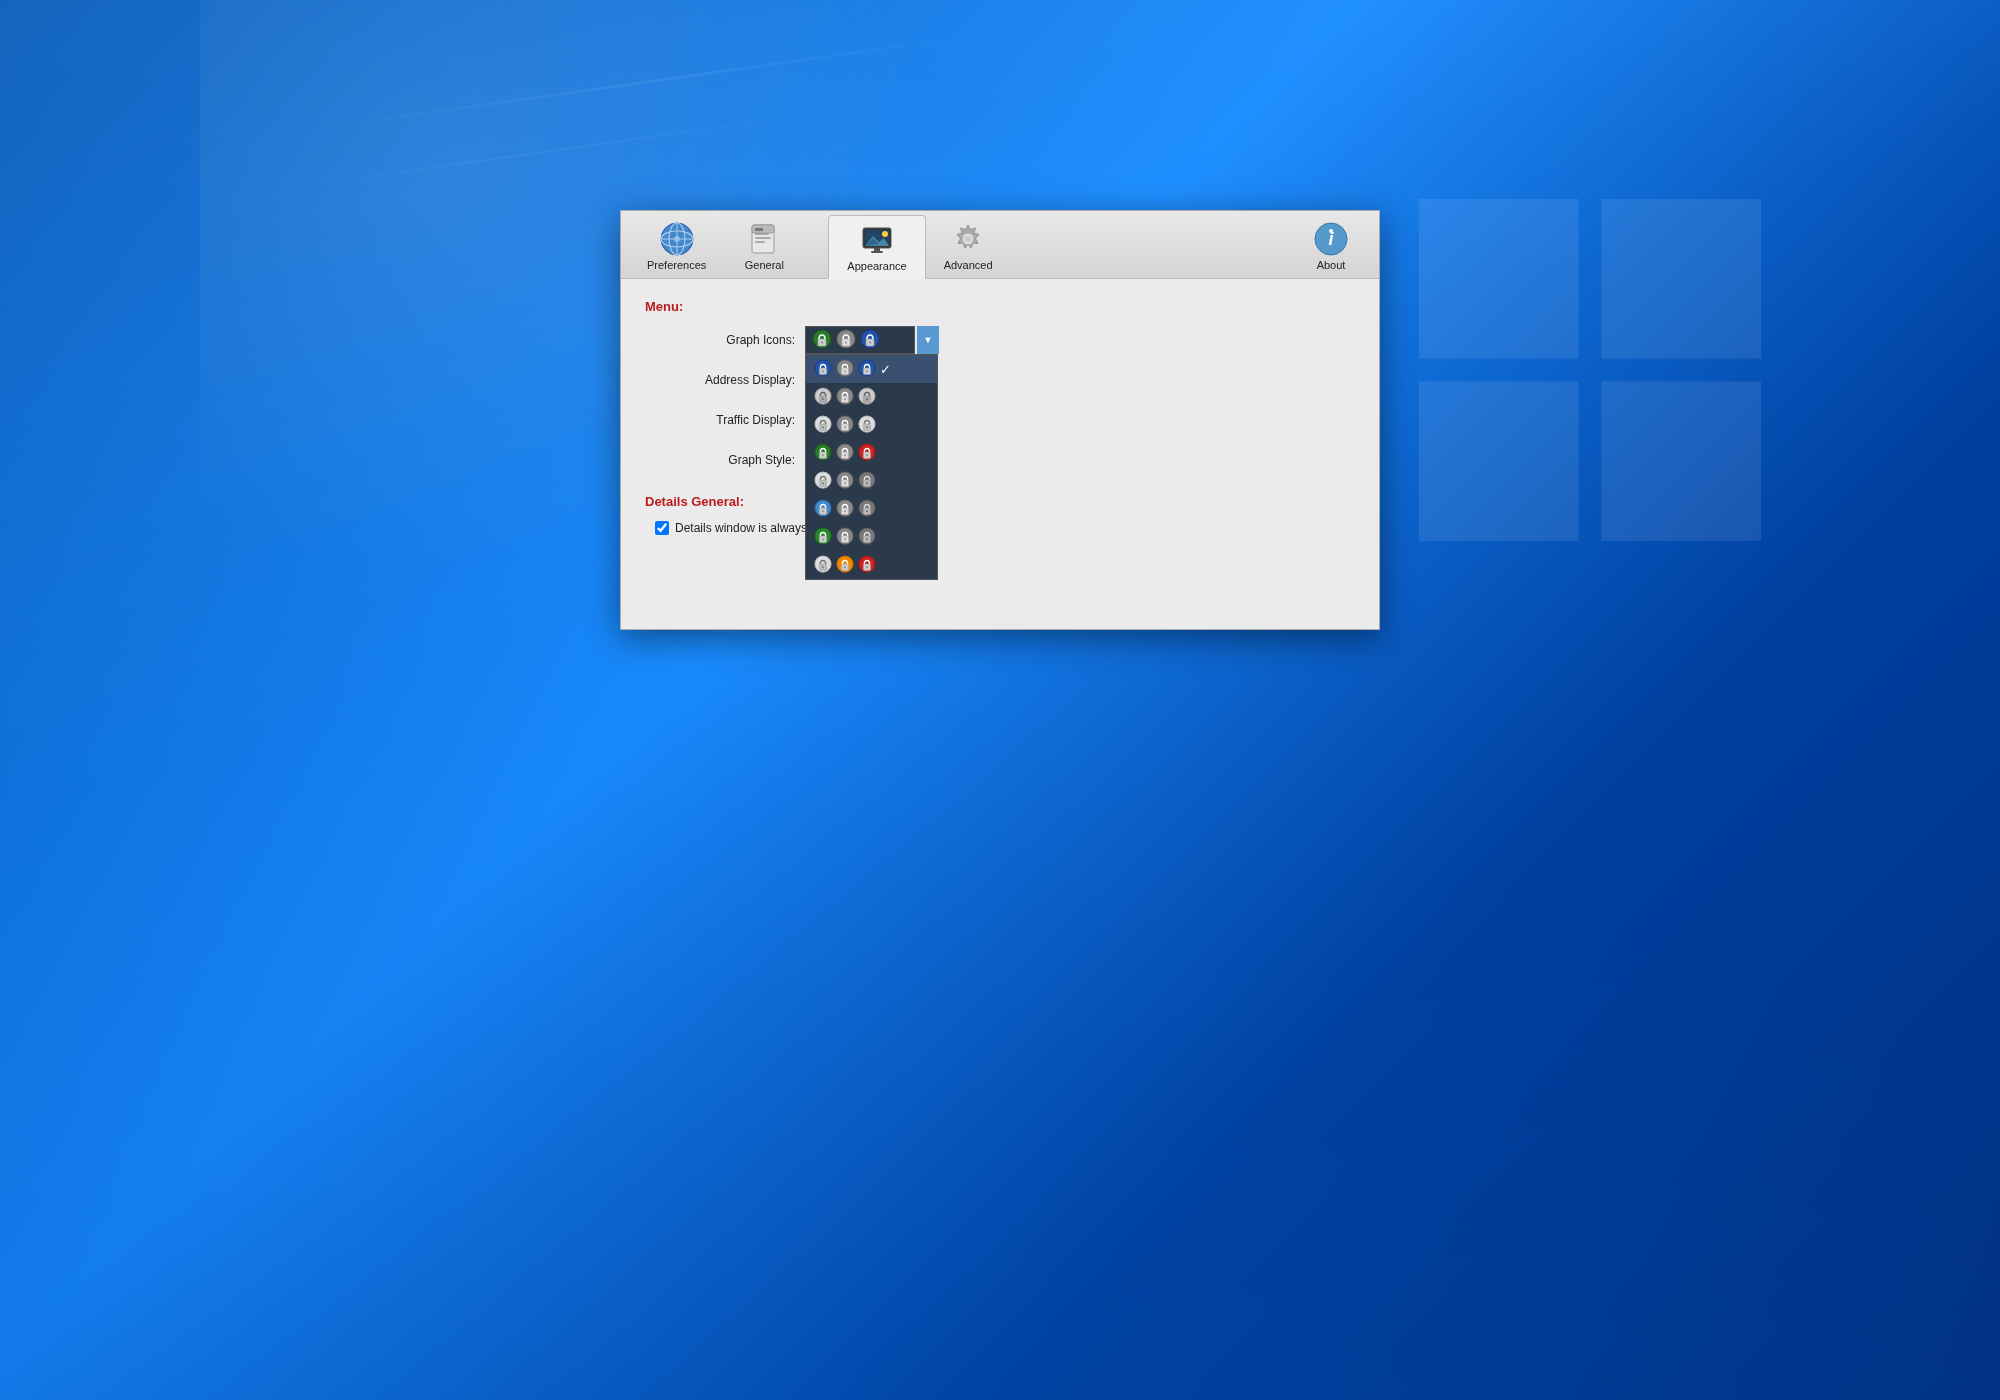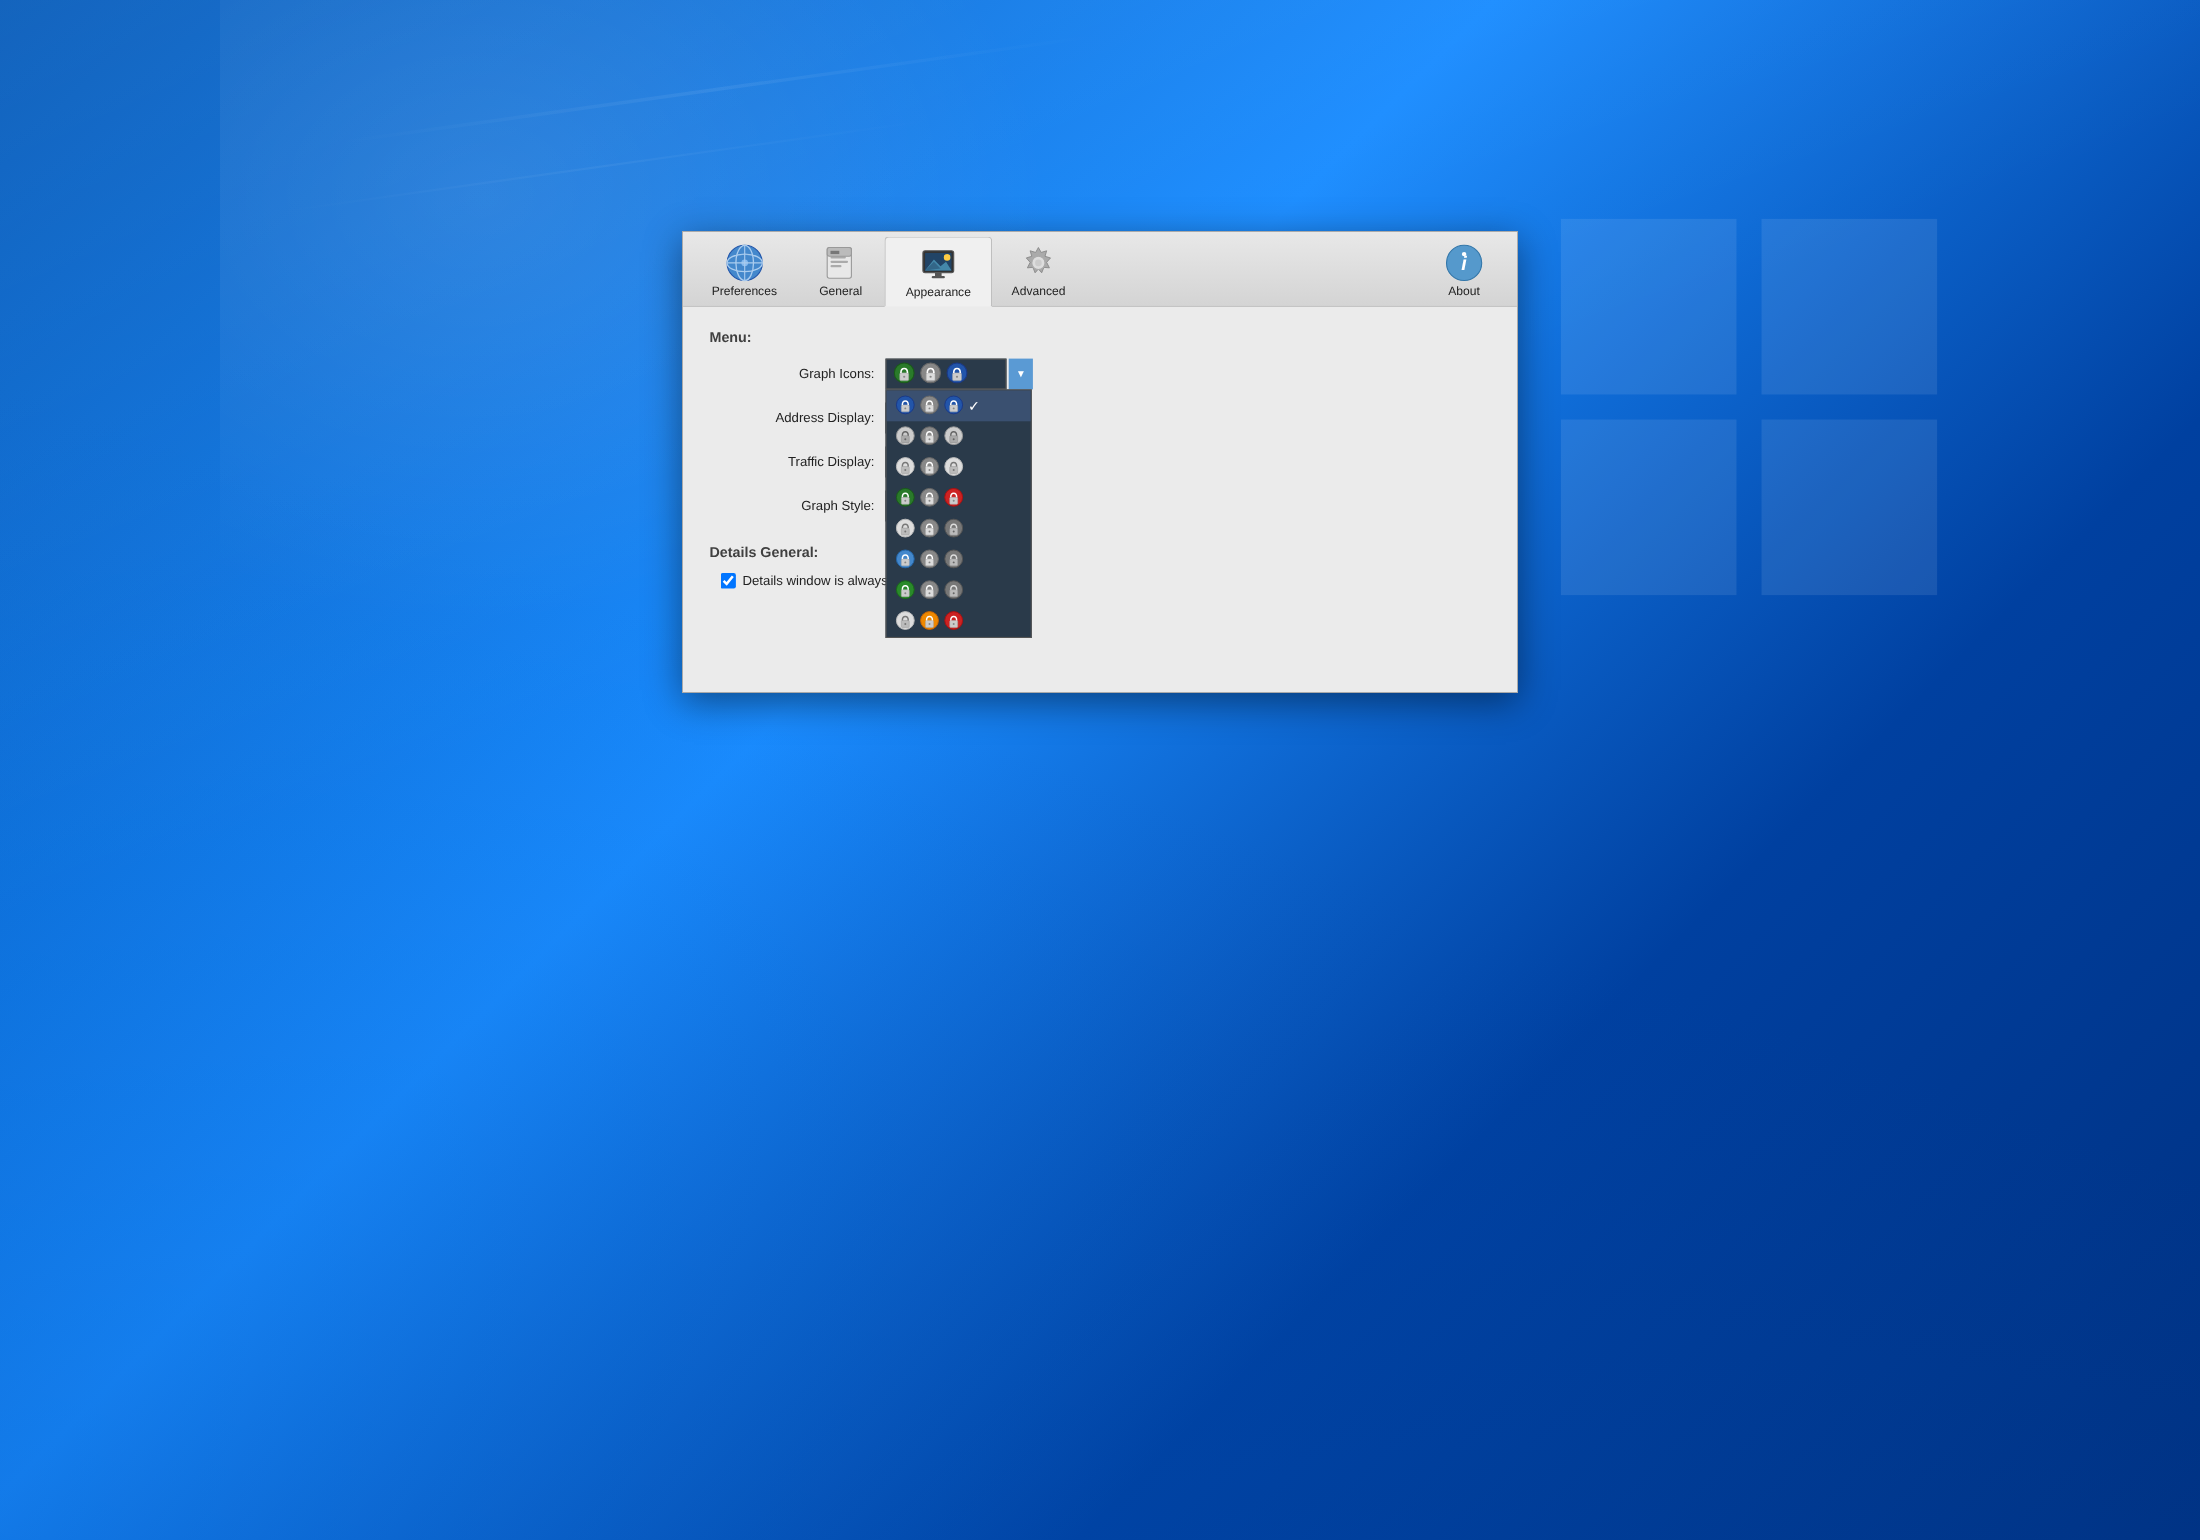--- a/index.html
+++ b/index.html
@@ -108,20 +108,21 @@
       background: transparent;
       border: none;
       transition: background 0.1s;
     }
 
     .tab-item.active {
       background: #f0f0f0;
       border: 1px solid #bbb;
       border-bottom: 1px solid #f0f0f0;
       margin-bottom: -1px;
+      margin-left: 24px;
     }
 
     .tab-icon {
       width: 36px;
       height: 36px;
       display: flex;
       align-items: center;
       justify-content: center;
       margin-bottom: 2px;
     }
@@ -135,21 +136,21 @@
     .content {
       padding: 20px 24px 24px 24px;
       background: #ebebeb;
       min-height: 350px;
     }
 
     
     .section-title {
       font-size: 13px;
       font-weight: bold;
-      color: #404040;
+      color: #b91c1c;
       margin-bottom: 12px;
     }
 
     
     .form-row {
       display: flex;
       align-items: center;
       margin-bottom: 12px;
     }
 

